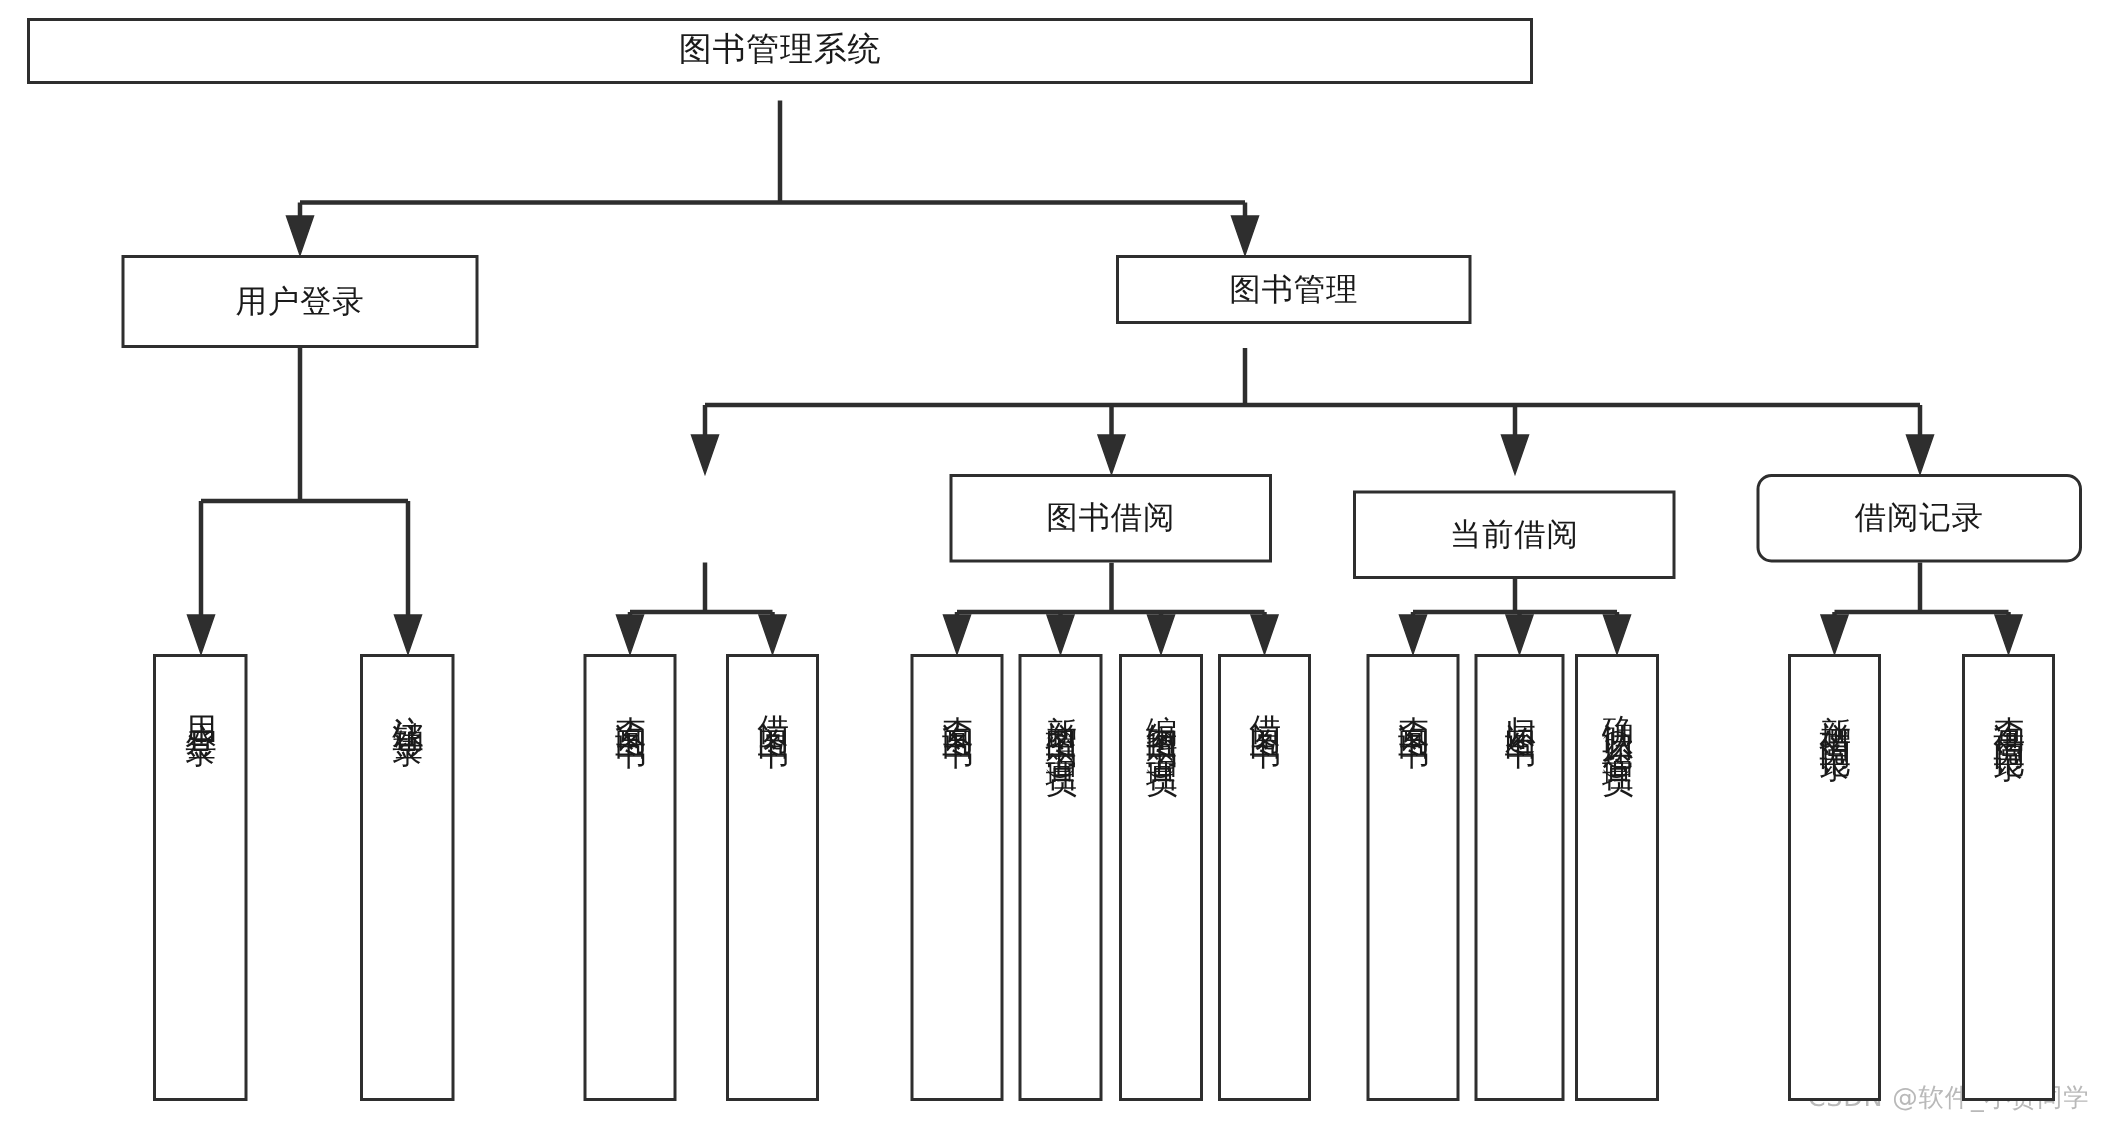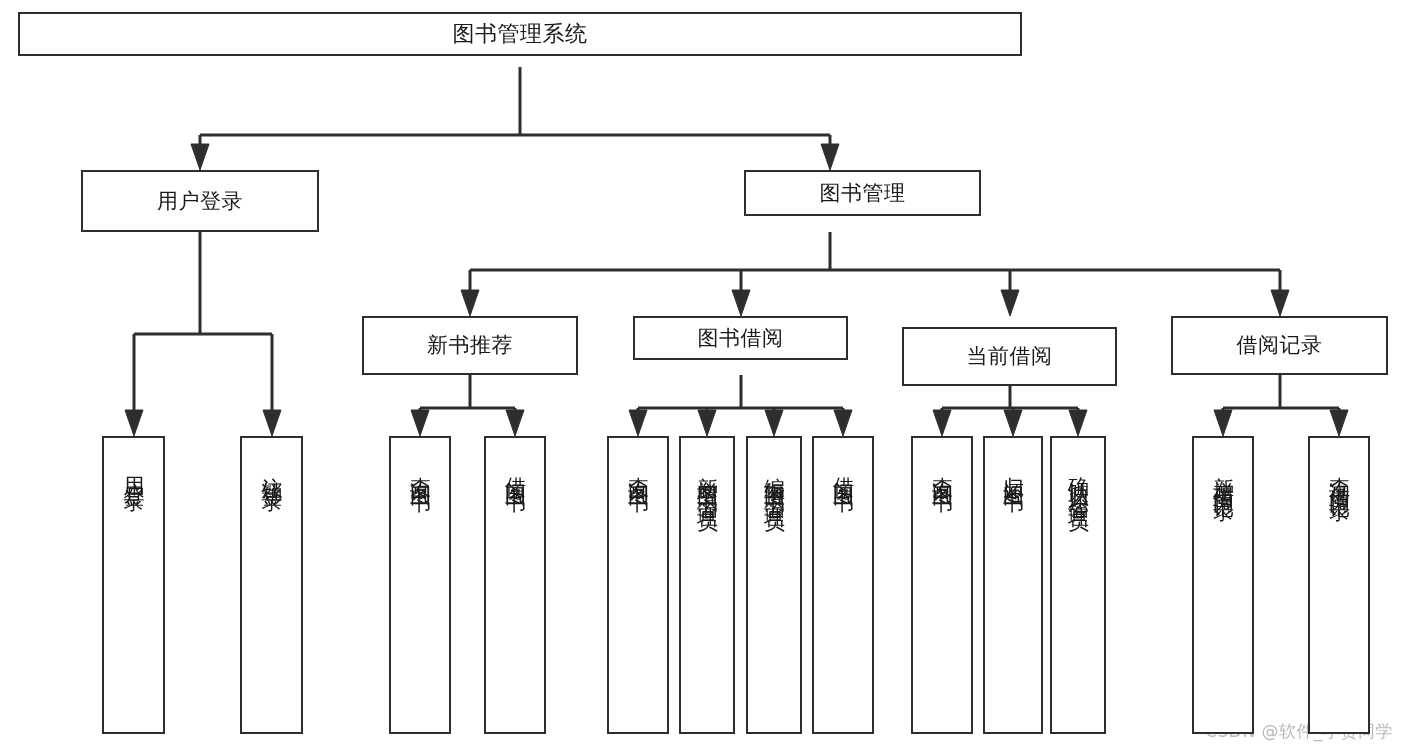--- a/index.html
+++ b/index.html
@@ -134,30 +134,27 @@
   <div id="watermark">CSDN @软件_小贺同学</div>
 <div class="node horiz root" style="left: 18px; top: 12px; width: 1004px; height: 44px;">
       <span class="label">图书管理系统</span>
     </div>
     <div class="node horiz" style="left: 81px; top: 170px; width: 238px; height: 62px;">
       <span class="label">用户登录</span>
     </div>
     <div class="node horiz" style="left: 711px; top: 170px; width: 237px; height: 46px; margin-left: 33px;">
       <span class="label">图书管理</span>
     </div>
-    <div class="node horiz" style="left: 362px; top: 316px; width: 216px; height: 59px;">
-      <span class="label">新书推荐</span>
-    </div>
-    <div class="node horiz" style="left: 633px; top: 316px; width: 215px; height: 44px;">
+    <div class="node horiz" style="left: 633px; top: 316px; width: 215px; height: 59px;">
       <span class="label">图书借阅</span>
     </div>
     <div class="node horiz" style="left: 902px; top: 327px; width: 215px; height: 59px;">
       <span class="label">当前借阅</span>
     </div>
-    <div class="node horiz" style="left: 1171px; top: 316px; width: 217px; height: 59px;">
+    <div class="node horiz" style="left: 1171px; top: 316px; width: 217px; height: 59px; border-radius: 10px;">
       <span class="label">借阅记录</span>
     </div>
     <div class="node vert" style="left: 102px; top: 436px; width: 63px; height: 298px;">
       <span class="label">用户登录</span>
     </div>
     <div class="node vert" style="left: 240px; top: 436px; width: 63px; height: 298px;">
       <span class="label">注销登录</span>
     </div>
     <div class="node vert" style="left: 389px; top: 436px; width: 62px; height: 298px;">
       <span class="label">查询图书</span>

